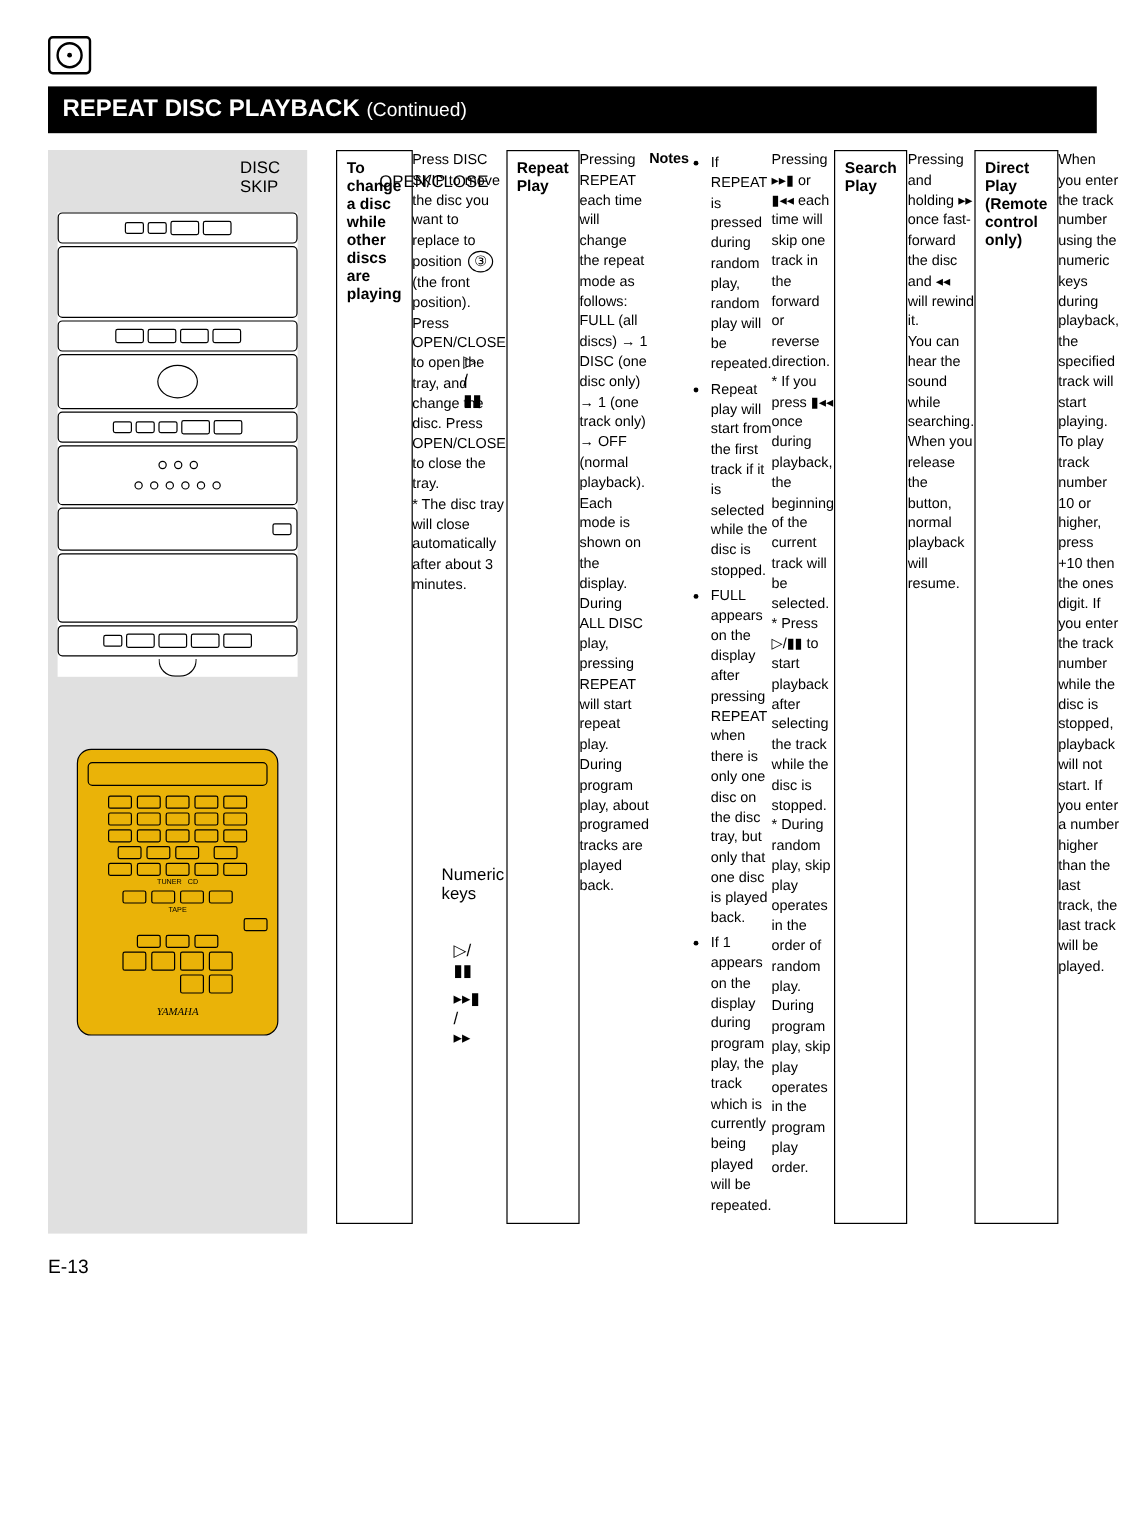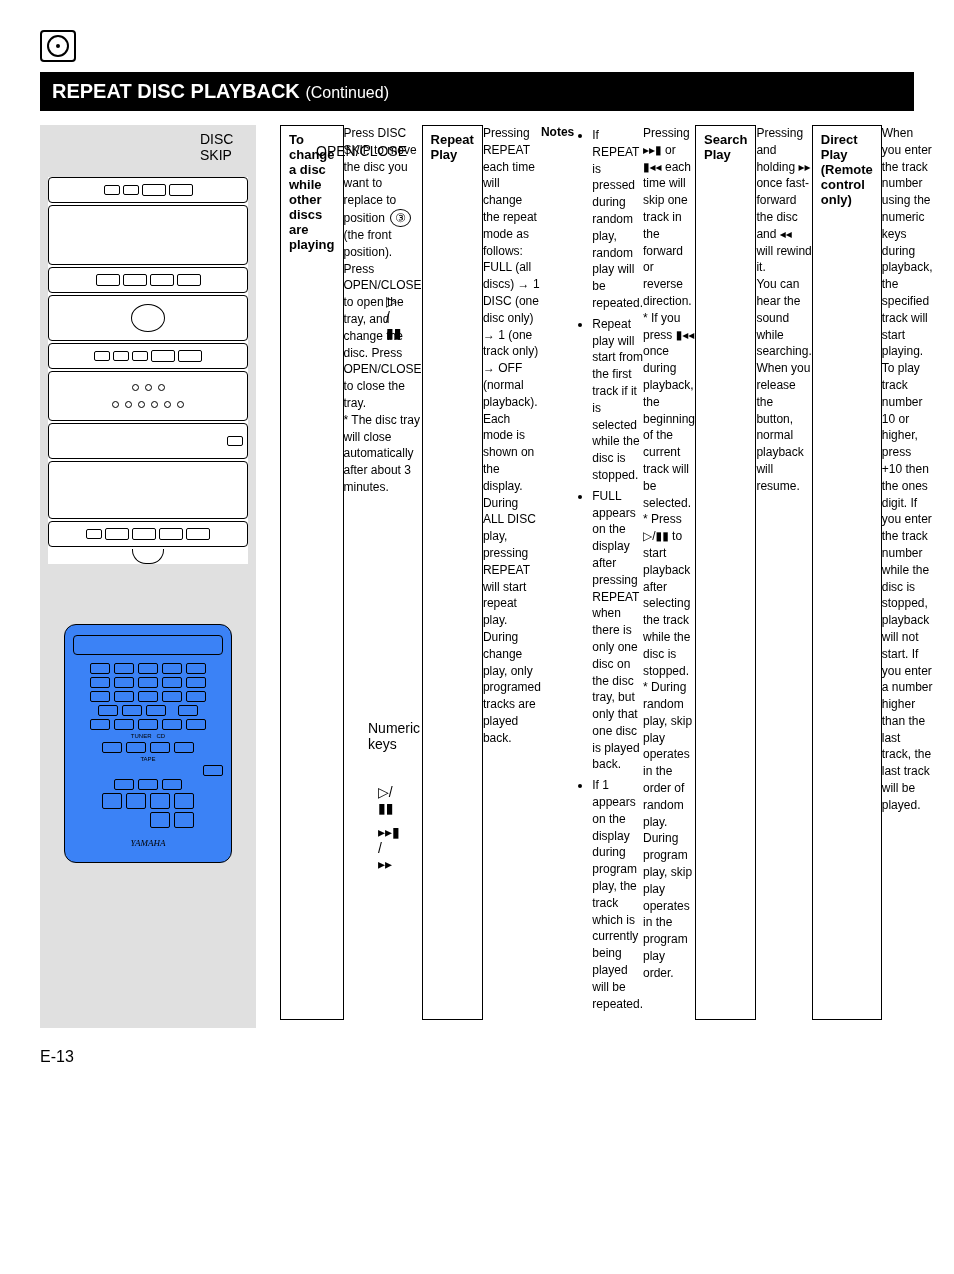--- a/index.html
+++ b/index.html
@@ -131,21 +131,21 @@
     margin: 4px auto;
   }
   .dots-row { display: flex; gap: 6px; justify-content: center; }
   .dot2 { width: 5px; height: 5px; border: 1px solid #000; border-radius: 50%; }
   .remote {
     width: 150px;
     margin: 60px auto 20px auto;
     border: 1.5px solid #000;
     border-radius: 12px;
     padding: 10px 8px 14px 8px;
-    background: #3b82f6;
+    background: #eab308;
     position: relative;
   }
   .remote .row { display: flex; gap: 4px; justify-content: center; margin: 3px 0; flex-wrap: wrap; }
   .rbtn { border: 1px solid #000; border-radius: 2px; width: 18px; height: 9px; }
   .rbtn.h { height: 14px; }
   .brand { text-align: center; font-family: Georgia, serif; font-style: italic; font-size: 9px; margin-top: 10px; }
   .pagenum {
     margin-top: 20px;
     font-size: 16px;
   }
@@ -315,21 +315,21 @@
         <br>
         <span>* The disc tray will close automatically after about 3 minutes.</span>
       </div>
 
       <div class="linebox">Repeat Play</div>
       <div class="bodytext">
         <span>Pressing REPEAT each time will change the repeat mode as follows:</span><br>
         <span>FULL (all discs) → 1 DISC (one disc only) → 1 (one track only) → OFF (normal playback).</span><br>
         <span>Each mode is shown on the display.</span><br>
         <span>During ALL DISC play, pressing REPEAT will start repeat play.</span><br>
-        <span>During change play, only programed tracks are played back.</span>
+        <span>During program play, about programed tracks are played back.</span>
       </div>
       <div class="notes-title">Notes</div>
       <ul class="notes">
         <li>If REPEAT is pressed during random play, random play will be repeated.</li>
         <li>Repeat play will start from the first track if it is selected while the disc is stopped.</li>
         <li>FULL appears on the display after pressing REPEAT when there is only one disc on the disc tray, but only that one disc is played back.</li>
         <li>If 1 appears on the display during program play, the track which is currently being played will be repeated.</li>
       </ul>
 
       <div class="bodytext">

